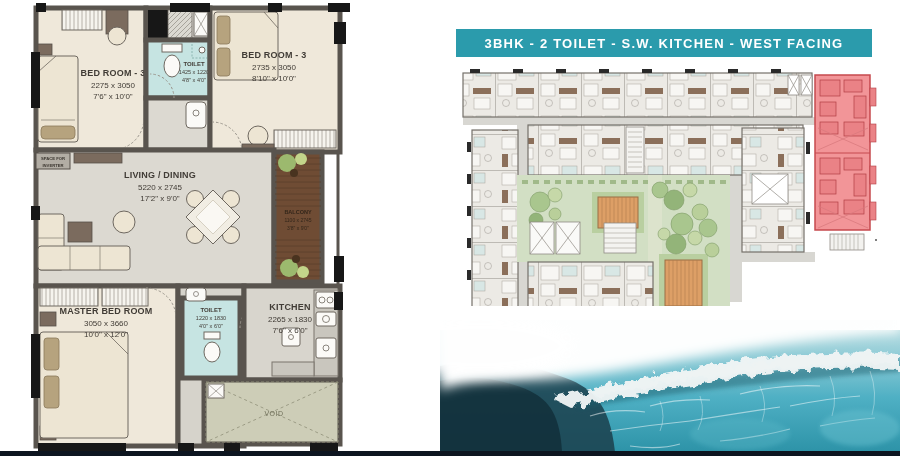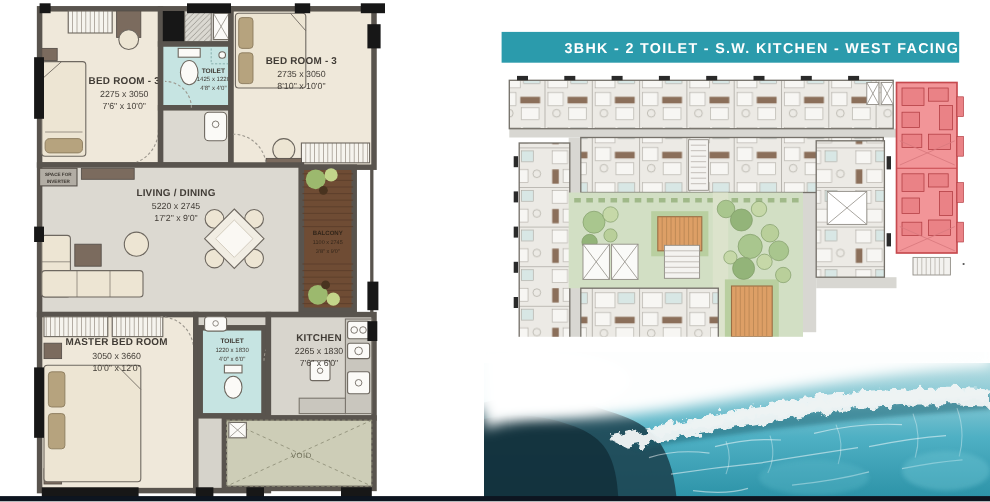--- a/index.html
+++ b/index.html
@@ -7,21 +7,21 @@
     --wall:#59544E; --floor_cream:#EFE8DA; --floor_gray:#DCD9D1;
     --toilet_teal:#C6E4E2; --balcony_wood:#6F4C34; --void_green:#CDCDB7;
     --highlight_red:#F29598; --courtyard_green:#D2DFC4; --deck_tan:#DD9F66;
     --ocean_teal:#2D93A8; --bottom_bar:#0D1520;
   }
   html,body{margin:0;padding:0;}
   body{width:900px;height:456px;position:relative;overflow:hidden;background:#FFFFFF;
        font-family:"Liberation Sans",sans-serif;}
   .abs{position:absolute;}
   #banner{left:456px;top:29px;width:416px;height:28px;background:var(--header_bg);
-          display:flex;align-items:center;justify-content:flex-end;}
+          display:flex;align-items:center;justify-content:center;}
   #banner .t{color:var(--header_text);font-size:13px;font-weight:bold;letter-spacing:1.2px;}
   #bottombar{left:0;bottom:0;width:900px;height:5px;background:var(--bottom_bar);}
   svg text{font-family:"Liberation Sans",sans-serif;}
   .room{stroke:var(--wall);stroke-width:5;}
   .thinw{stroke:var(--wall);stroke-width:3;}
   .furn{fill:#EDE5D3;stroke:#6E6860;stroke-width:1;}
   .pillow{fill:#B6A37E;stroke:#8A7A5C;stroke-width:0.8;}
   .brown{fill:#7B6B5E;stroke:#57504A;stroke-width:0.8;}
   .white{fill:#FBFAF7;stroke:#6E6860;stroke-width:1;}
   .blk{fill:#171717;}

